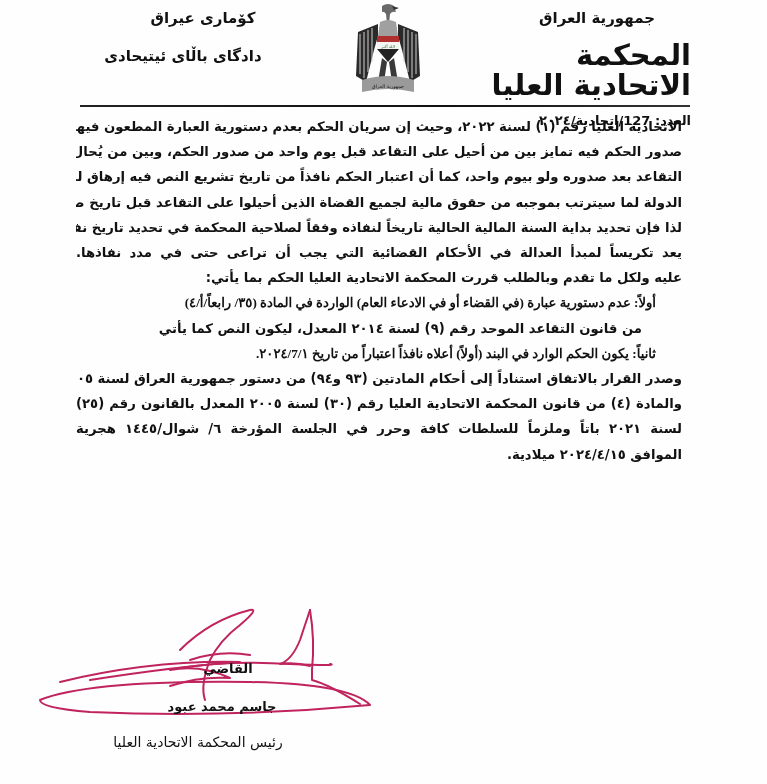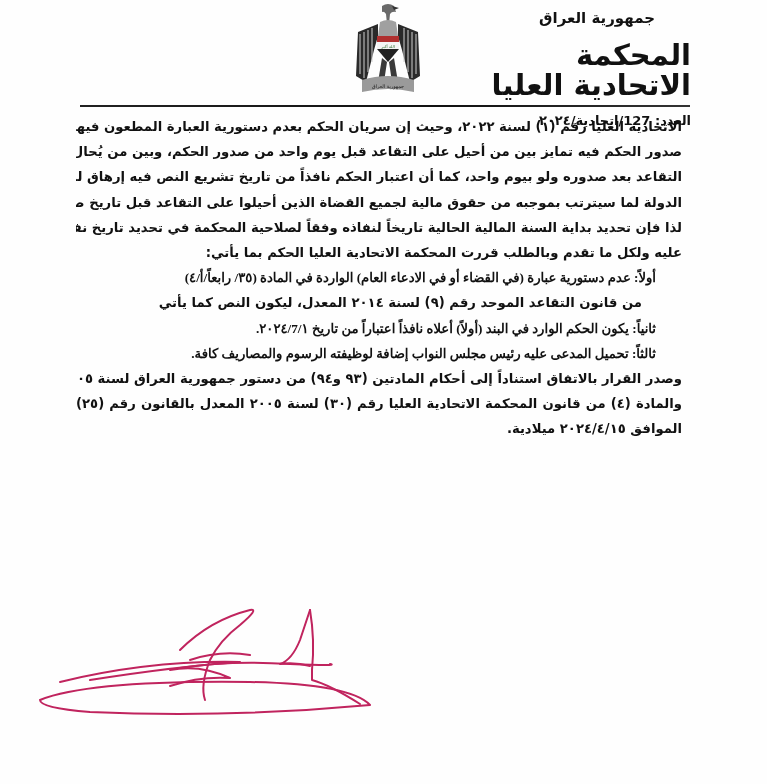--- a/index.html
+++ b/index.html
@@ -185,48 +185,58 @@
     <rect x="25" y="40" width="22" height="7" fill="#f4f4f4"></rect>
     <text x="36" y="46" font-size="4" text-anchor="middle" fill="#2a6a2a" font-family="DejaVu Sans, sans-serif">الله أكبر</text>
     <path d="M25 47 L47 47 L36 60 Z" fill="#222"></path>
 
     <path d="M30 56 L26 80 L32 80 L35 60 Z M42 56 L46 80 L40 80 L37 60 Z" fill="#3a3a3a"></path>
 
     <path d="M10 78 Q36 70 62 78 L62 90 Q36 84 10 90 Z" fill="#9a9a9a"></path>
     <text x="36" y="86" font-size="5" text-anchor="middle" fill="#222" font-family="DejaVu Sans, sans-serif">جمهورية العراق</text>
   </svg>
 
+  <div class="hdr-left">
+    <div class="kurd1">كۆمارى عيراق</div>
+    <div class="kurd2">دادگاى باڵاى ئيتيحادى</div>
+  </div>
 
   <div class="rule"></div>
 
   <div class="body">
     <p class="line">الاتحادية العليا رقم (١) لسنة ٢٠٢٢، وحيث إن سريان الحكم بعدم دستورية العبارة المطعون فيها من تاريخ</p>
     <p class="line">صدور الحكم فيه تمايز بين من أحيل على التقاعد قبل يوم واحد من صدور الحكم، وبين من يُحال على</p>
     <p class="line">التقاعد بعد صدوره ولو بيوم واحد، كما أن اعتبار الحكم نافذاً من تاريخ تشريع النص فيه إرهاق لميزانية</p>
     <p class="line">الدولة لما سيترتب بموجبه من حقوق مالية لجميع القضاة الذين أحيلوا على التقاعد قبل تاريخ صدوره،</p>
     <p class="line">لذا فإن تحديد بداية السنة المالية الحالية تاريخاً لنفاذه وفقاً لصلاحية المحكمة في تحديد تاريخ نفاذ الحكم،</p>
+    <p class="line">يعد تكريساً لمبدأ العدالة في الأحكام القضائية التي يجب أن تراعى حتى في مدد نفاذها.</p>
     <p class="line last">عليه ولكل ما تقدم وبالطلب قررت المحكمة الاتحادية العليا الحكم بما يأتي:</p>
 
     <p class="line last item">أولاً: عدم دستورية عبارة (في القضاء أو في الادعاء العام) الواردة في المادة (٣٥/ رابعاً/أ/٤)</p>
     <p class="line last item-cont">من قانون التقاعد الموحد رقم (٩) لسنة ٢٠١٤ المعدل، ليكون النص كما يأتي</p>
     <p class="line last item">ثانياً: يكون الحكم الوارد في البند (أولاً) أعلاه نافذاً اعتباراً من تاريخ ٢٠٢٤/7/١.</p>
-    <p class="line last item">ثالثاً: تحميل المدعى عليه رئيس مجلس النواب إضافة لوظيفته الرسوم والمصاريف كافة.</p>
 
     <p class="line">وصدر القرار بالاتفاق استناداً إلى أحكام المادتين (٩٣ و٩٤) من دستور جمهورية العراق لسنة ٢٠٠٥</p>
     <p class="line">والمادة (٤) من قانون المحكمة الاتحادية العليا رقم (٣٠) لسنة ٢٠٠٥ المعدل بالقانون رقم (٢٥)</p>
+    <p class="line">لسنة ٢٠٢١ باتاً وملزماً للسلطات كافة وحرر في الجلسة المؤرخة ٦/ شوال/١٤٤٥ هجرية</p>
     <p class="line last">الموافق ٢٠٢٤/٤/١٥ ميلادية.</p>
   </div>
 
   <svg class="sig-svg" viewBox="0 0 350 120">
     <g fill="none" stroke="#c0245e" stroke-width="2" stroke-linecap="round" stroke-linejoin="round">
       <path d="M10 100 Q60 80 220 82 Q320 84 340 105 Q200 118 60 112 Q10 108 10 100"></path>
       <path d="M30 82 Q120 60 210 62 Q150 66 60 80"></path>
       <path d="M150 50 Q180 20 220 10 Q230 8 210 25 Q190 40 180 60 Q170 85 175 100"></path>
       <path d="M160 60 Q190 50 220 55"></path>
       <path d="M150 68 Q200 60 260 64 Q310 66 300 64"></path>
       <path d="M280 10 L270 40 Q262 60 250 64 Q265 62 280 66"></path>
       <path d="M280 10 Q285 40 282 70 L282 80 Q300 85 330 104"></path>
       <path d="M140 70 Q170 64 200 78 Q170 76 140 86"></path>
     </g>
   </svg>
 
+  <div class="sig-block">
+    <div class="title">القاضي</div>
+    <div class="name">جاسم محمد عبود</div>
+    <div class="role">رئيس المحكمة الاتحادية العليا</div>
+  </div>
 
 </div>
 
 </body></html>

